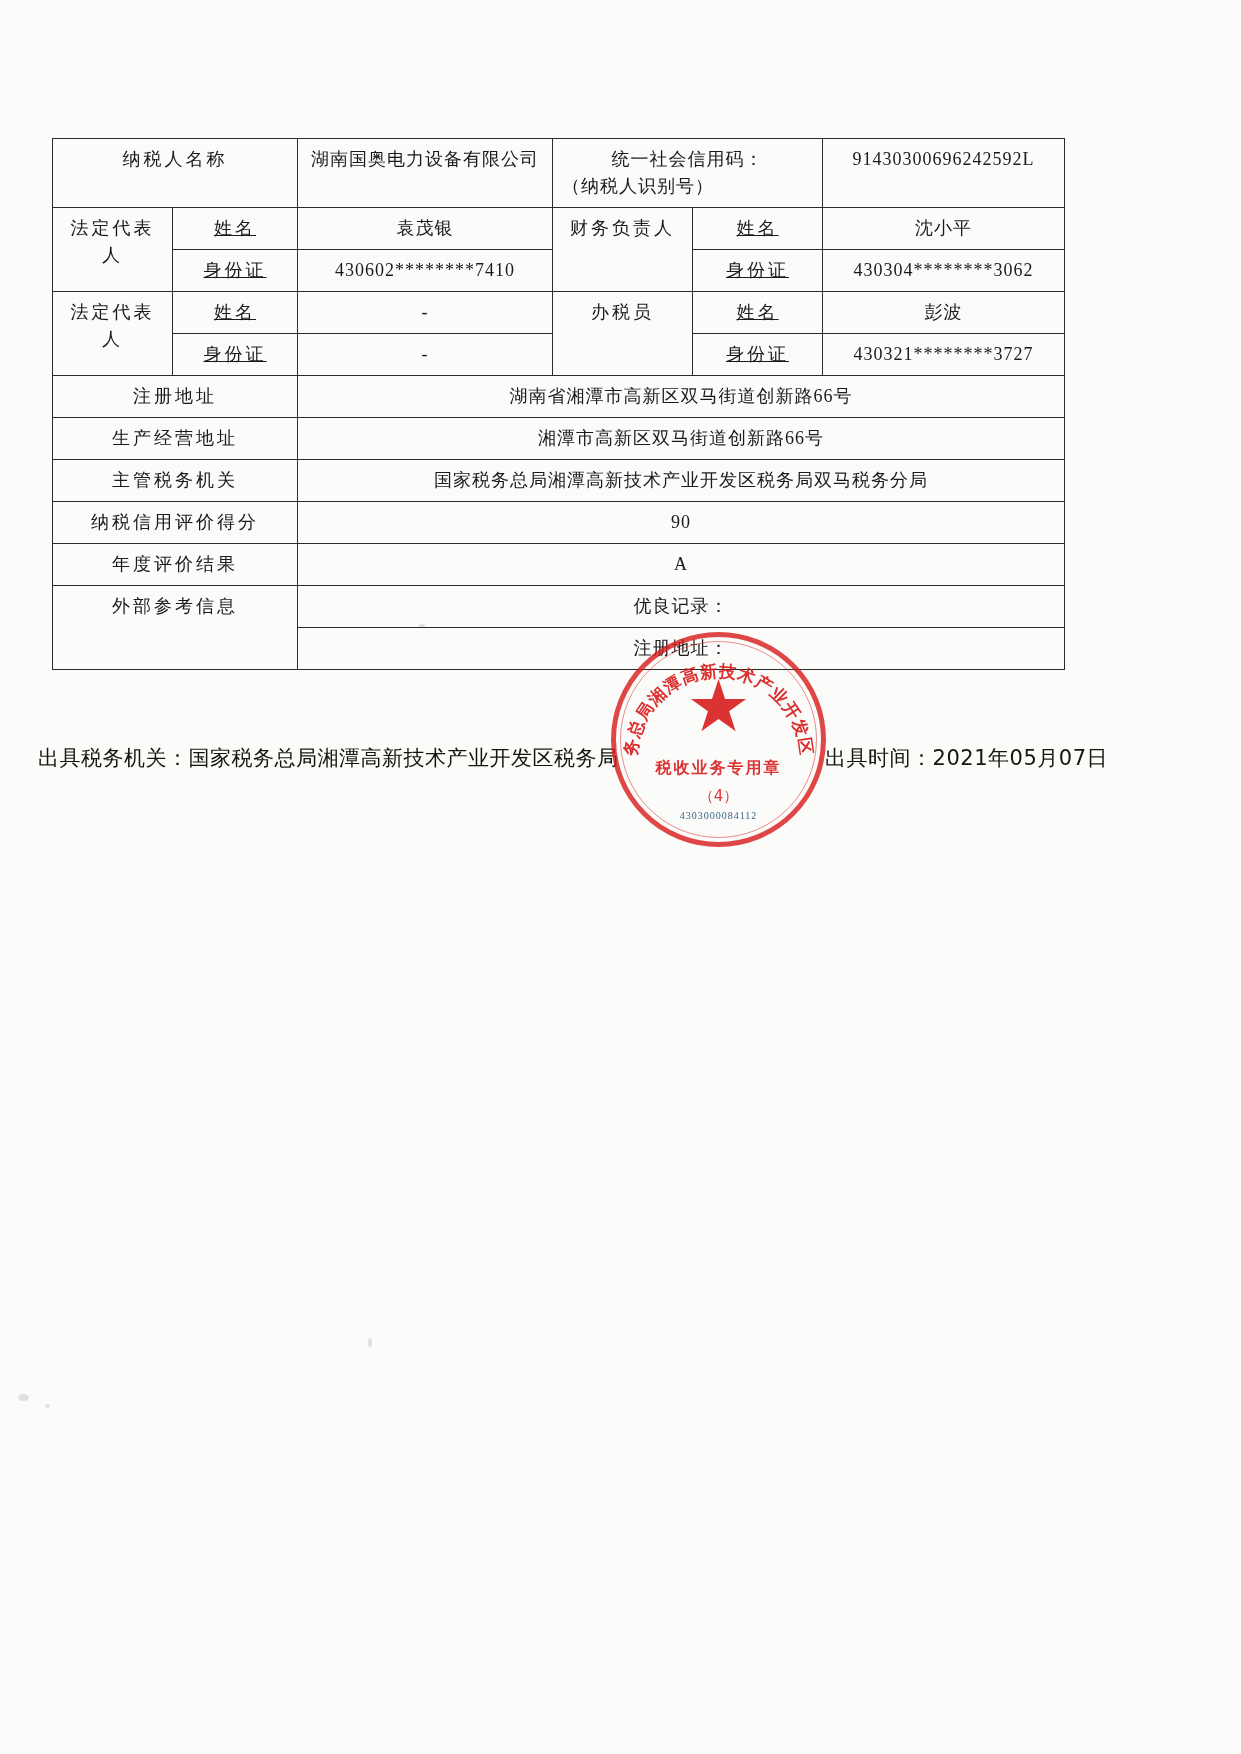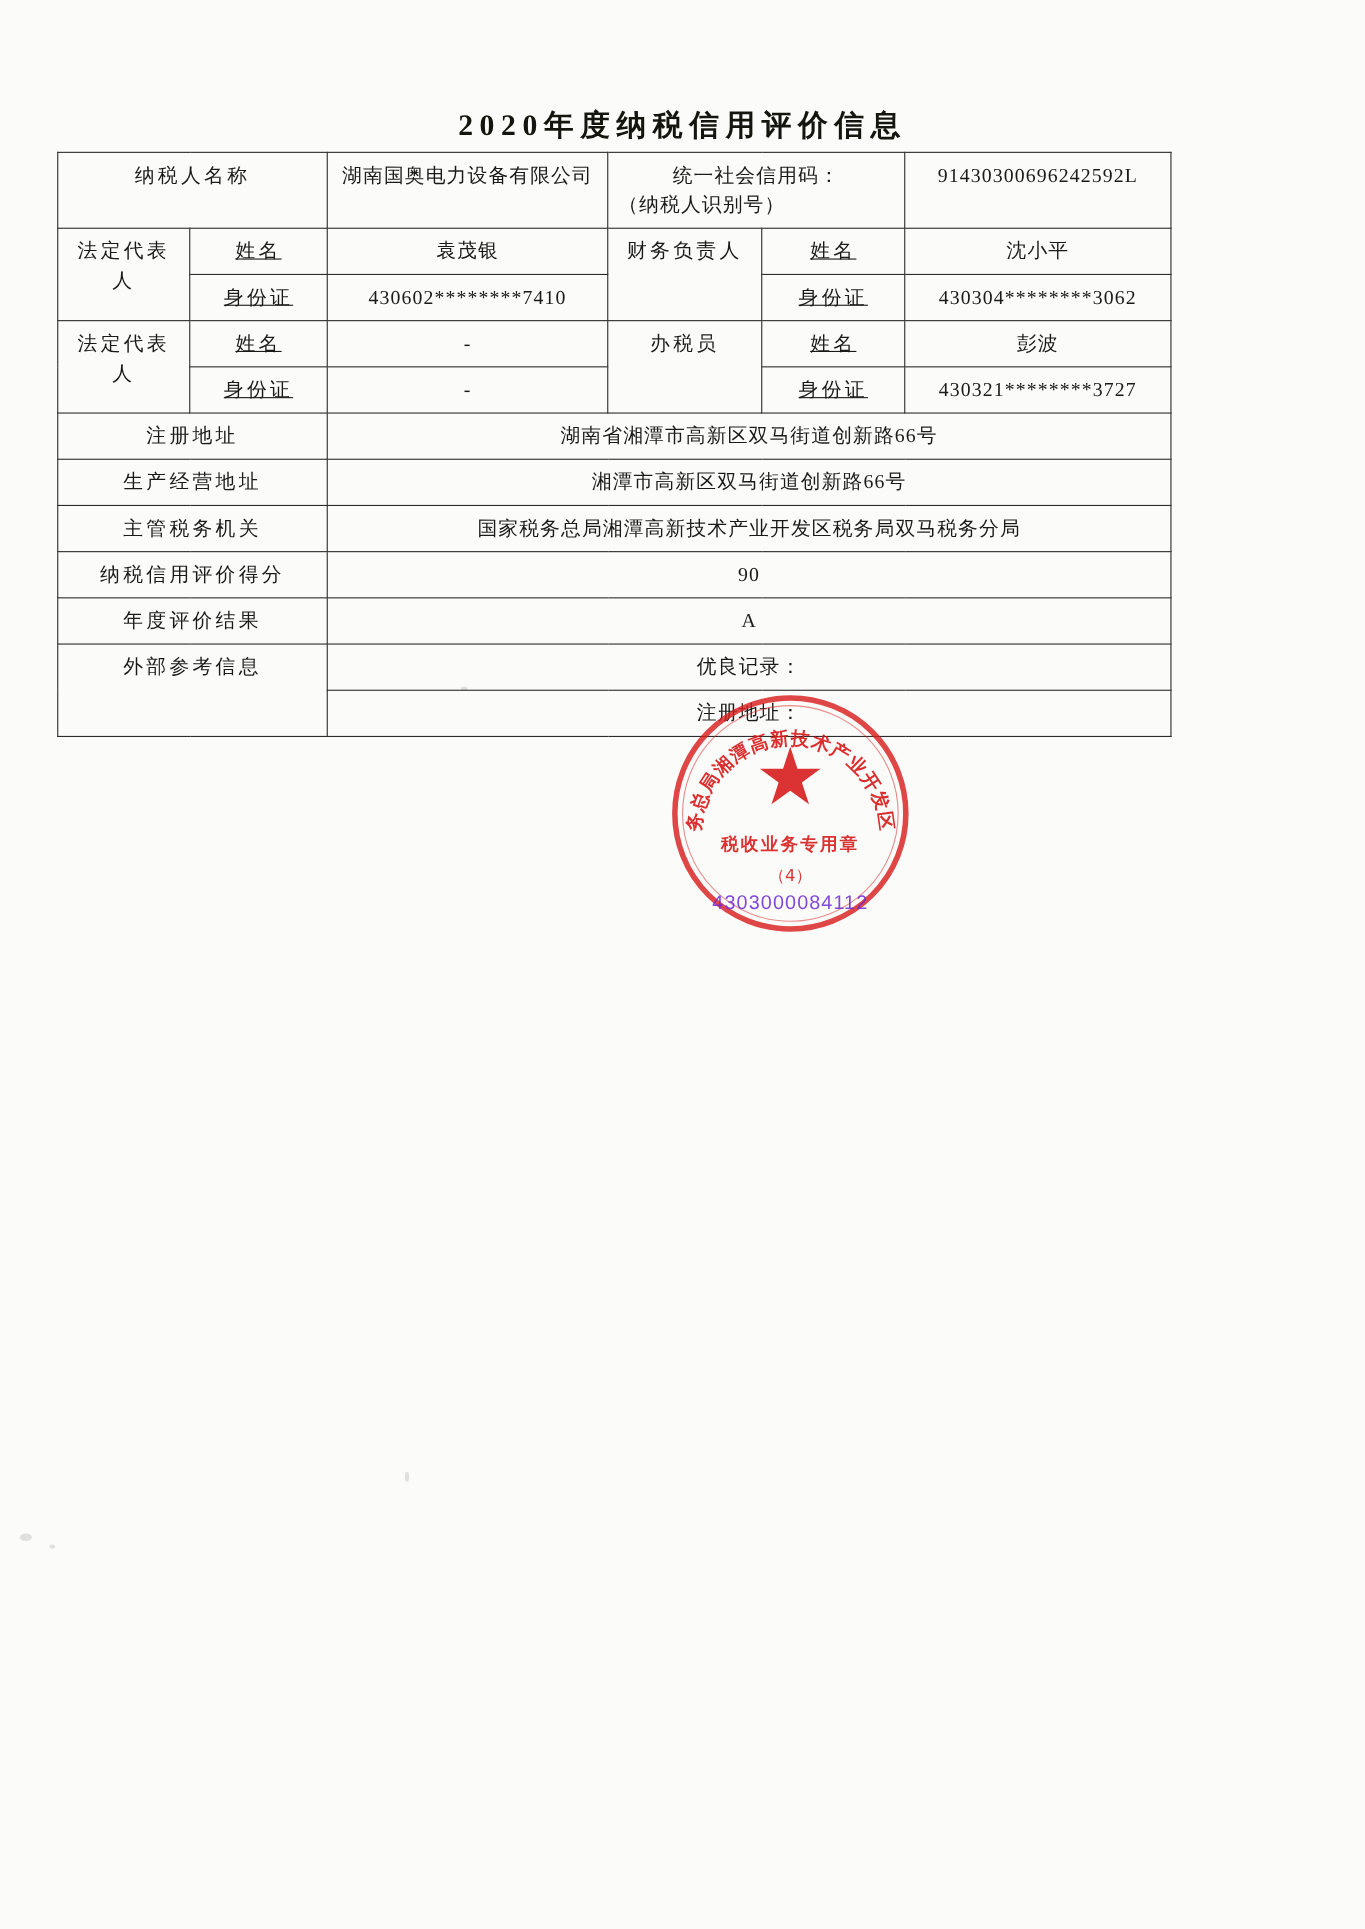--- a/index.html
+++ b/index.html
@@ -154,46 +154,45 @@
     color: #d81e1e;
     font-size: 15px;
     opacity: .88;
     font-family: "DejaVu Sans", "Liberation Sans", sans-serif;
   }
   .seal .bottom-text {
     position: absolute;
     left: 0; top: 178px;
     width: 100%;
     text-align: center;
-    color: #6d28d9;
-    font-size: 18px;
+    color: #0c4a6e;
+    font-size: 10px;
     opacity: .85;
     letter-spacing: 1px;
-    font-family: Liberation Sans, sans-serif;
+    font-family: Liberation Serif, serif;
   }
   .seal svg text {
     fill: #d81e1e;
     font-family: "DejaVu Sans", "Liberation Sans", sans-serif;
     font-size: 17px;
     font-weight: 700;
     letter-spacing: 1px;
     opacity: .92;
   }
 </style>
 </head>
 <body>
 
 <div class="page">
 
   <div class="speckle" style="left:18px;top:1394px;width:11px;height:7px;"></div>
   <div class="speckle" style="left:45px;top:1404px;width:5px;height:4px;"></div>
   <div class="speckle" style="left:368px;top:1338px;width:4px;height:9px;"></div>
   <div class="speckle" style="left:419px;top:624px;width:6px;height:4px;"></div>
 
-  <div class="title">2020年度纳税信用评价信息</div>
 
   <table class="main">
     <colgroup>
       <col style="width:120px">
       <col style="width:125px">
       <col style="width:255px">
       <col style="width:140px">
       <col style="width:130px">
       <col style="width:242px">
     </colgroup>
@@ -269,20 +268,24 @@
       <tr>
         <td class="lbl" colspan="2" rowspan="2">外部参考信息</td>
         <td class="val" colspan="4">优良记录：</td>
       </tr>
       <tr>
         <td class="val" colspan="4">注册地址：</td>
       </tr>
     </tbody>
   </table>
 
+  <div class="footer">
+    <div class="left">出具税务机关：国家税务总局湘潭高新技术产业开发区税务局</div>
+    <div class="right">出具时间：2021年05月07日</div>
+  </div>
 
   <div class="seal">
     <div class="ring"></div>
     <div class="ring2"></div>
     <svg class="curve-text" viewBox="0 0 215 215" width="215" height="215">
       <defs>
         <path id="arcpath" d="M 26,118 A 82,82 0 0 1 189,118"></path>
       </defs>
       <text>
         <textPath href="#arcpath" startOffset="50%" text-anchor="middle" id="seal-top-text">国家税务总局湘潭高新技术产业开发区税务局</textPath>

